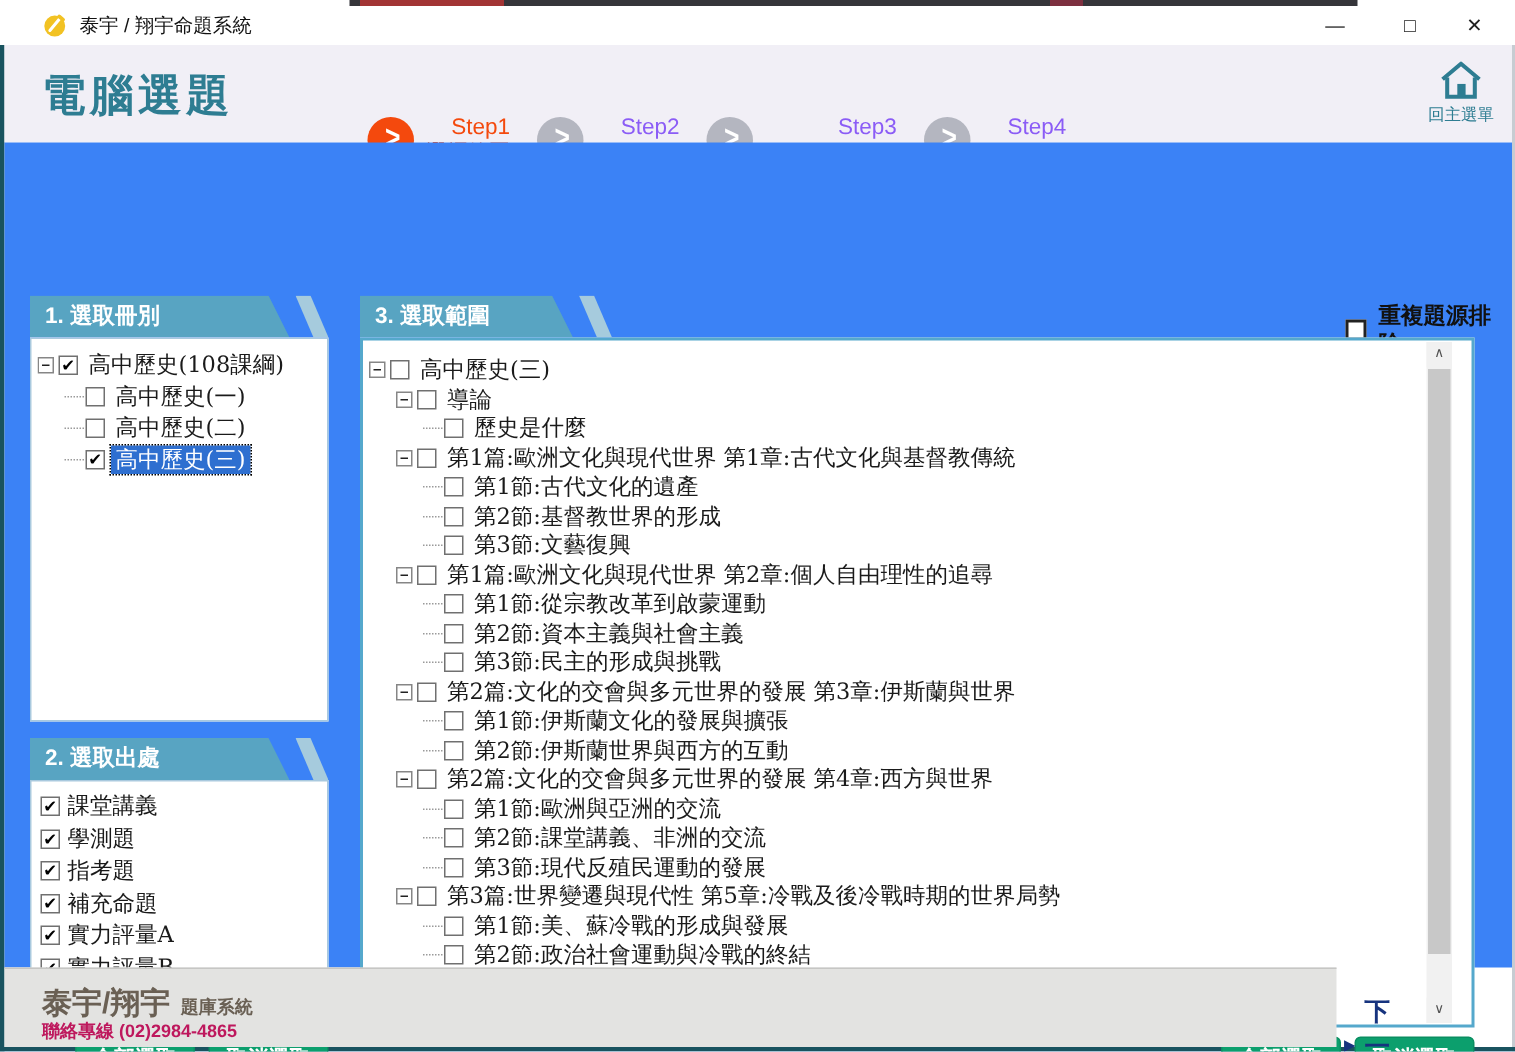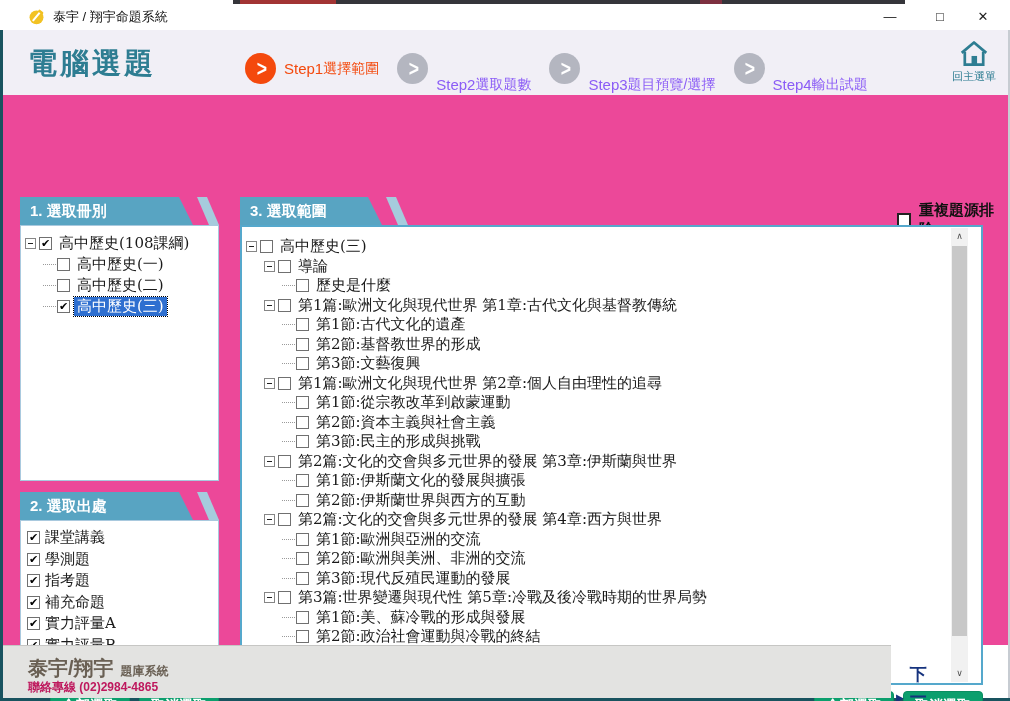--- a/index.html
+++ b/index.html
@@ -30,31 +30,31 @@
   #header { position:absolute; left:3px; top:30px; width:1005px; height:65px; background:#f1eff6; }
   #page-title { position:absolute; left:25px; top:14px; font-size:29px; font-weight:600;
                 color:#2e7d92; letter-spacing:3px; }
   #steps { position:absolute; left:242px; top:14px; display:flex; gap:18px; align-items:center; }
   .step { display:flex; align-items:center; gap:8px; }
   .step-ic { width:31px; height:31px; border-radius:50%; display:flex; align-items:center;
              justify-content:center; color:#fff; font-weight:bold; font-size:16px; }
   .step-ic span { display:block; transform:scale(1.1,1.35) translateX(1px); }
   .step.active .step-ic { background:#f4490d; }
   .step.inactive .step-ic { background:#b4b6c0; }
-  .step-txt { display:flex; flex-direction:row; line-height:17px; }
+  .step-txt { display:flex; flex-direction:column; line-height:17px;align-items:flex-end; }
   .step-name { font-size:15px; }
   .step-label { font-size:14px; }
   .step.active .step-name, .step.active .step-label { color:#f4490d; }
   .step.inactive .step-name, .step.inactive .step-label { color:#8b5cf6;margin-top:32px; }
   #home { position:absolute; left:945px; top:10px; width:52px; display:flex; flex-direction:column;
           align-items:center; gap:2px; cursor:pointer; }
   #home-label { font-size:11px; color:#2e7d92; font-weight:normal; }
 
   
-  #content { position:absolute; left:3px; top:95px; width:1005px; height:550px; background:#ec4899; }
+  #content { position:absolute; left:3px; top:95px; width:1005px; height:550px; background:#3b82f6; }
 
   
   .banner { position:absolute; height:28px; }
   .banner .bmain { position:absolute; left:0; top:0; bottom:0; right:0; background:#58a4c2;
                    clip-path:polygon(0 0, calc(100% - 40px) 0, calc(100% - 26px) 100%, 0 100%); }
   .banner .baccent { position:absolute; top:0; bottom:0; right:0; width:40px; background:#a6cbdd;
                    clip-path:polygon(18px 0, 28px 0, 40px 100%, 30px 100%); }
   .banner .btext { position:relative; z-index:1; line-height:28px; padding-left:10px; color:#fff;
                    font-size:15px; font-weight:bold; }
 
@@ -383,21 +383,21 @@
         <div class="trow">
           <span style="width: 36px; flex: 0 0 auto;"></span>
           <span class="dash"></span>
           <span class="cb"></span>
           <span class="tlabel">第1節:歐洲與亞洲的交流</span>
         </div>
         <div class="trow">
           <span style="width: 36px; flex: 0 0 auto;"></span>
           <span class="dash"></span>
           <span class="cb"></span>
-          <span class="tlabel">第2節:歐洲與美洲、非洲的交流</span>
+          <span class="tlabel">第2節:課堂講義、非洲的交流</span>
         </div>
         <div class="trow">
           <span style="width: 36px; flex: 0 0 auto;"></span>
           <span class="dash"></span>
           <span class="cb"></span>
           <span class="tlabel">第3節:現代反殖民運動的發展</span>
         </div>
         <div class="trow">
           <span style="width: 18px; flex: 0 0 auto;"></span>
           <span class="exp"></span>

